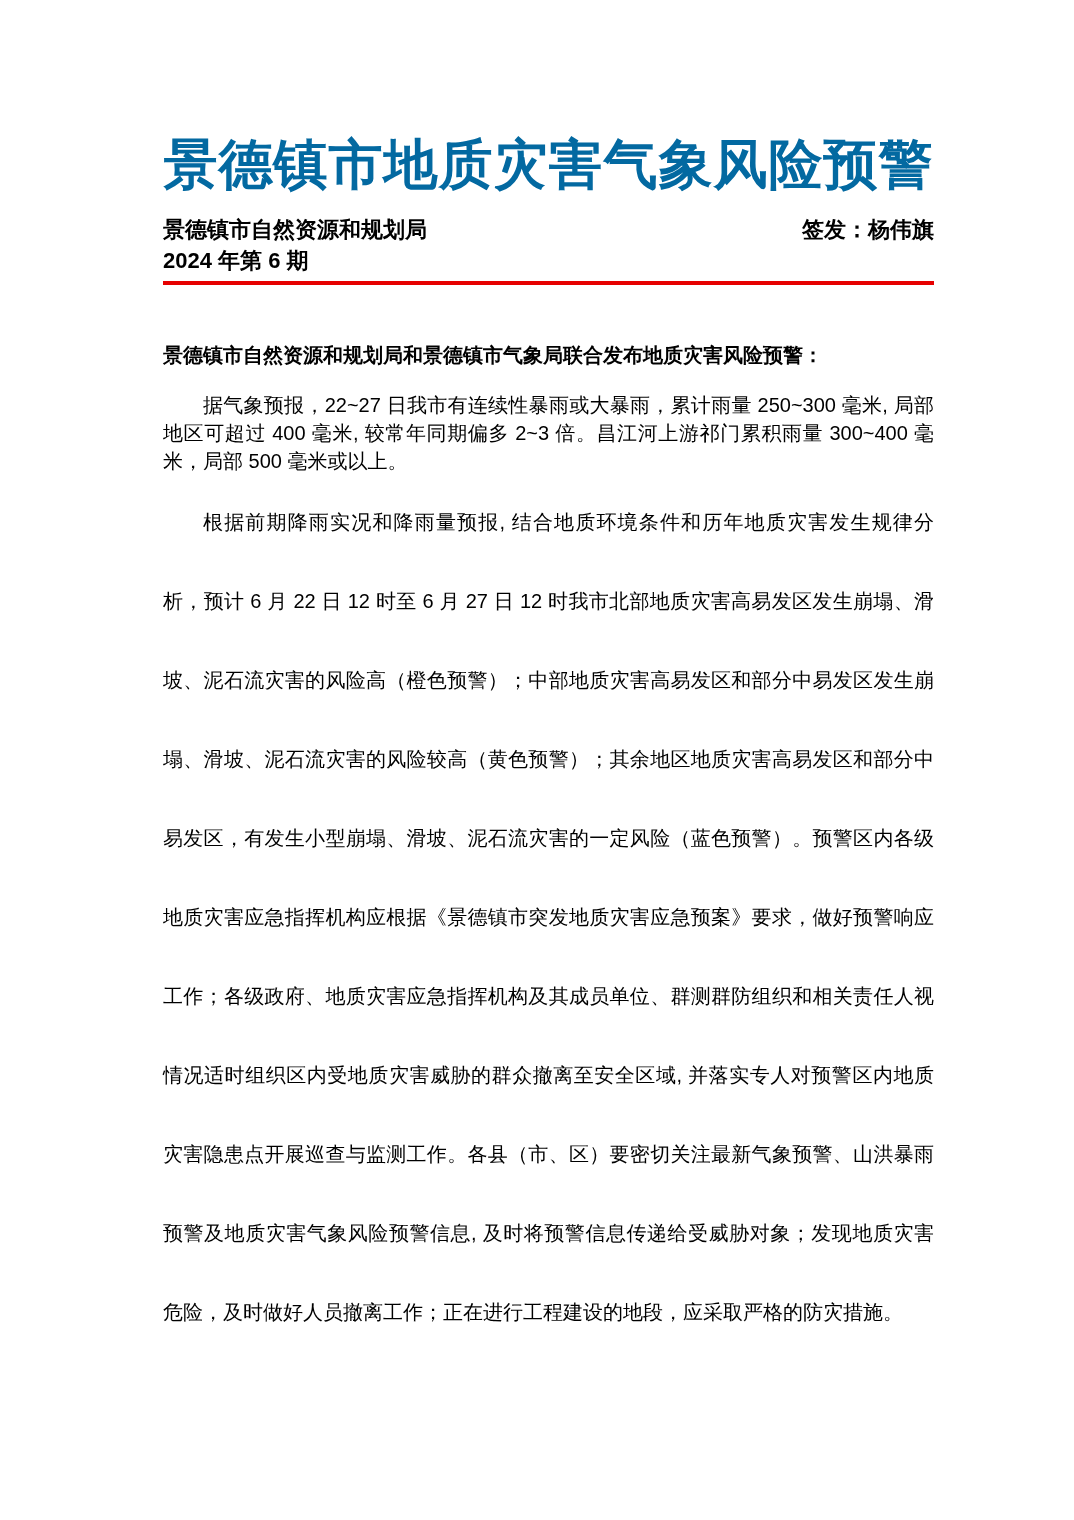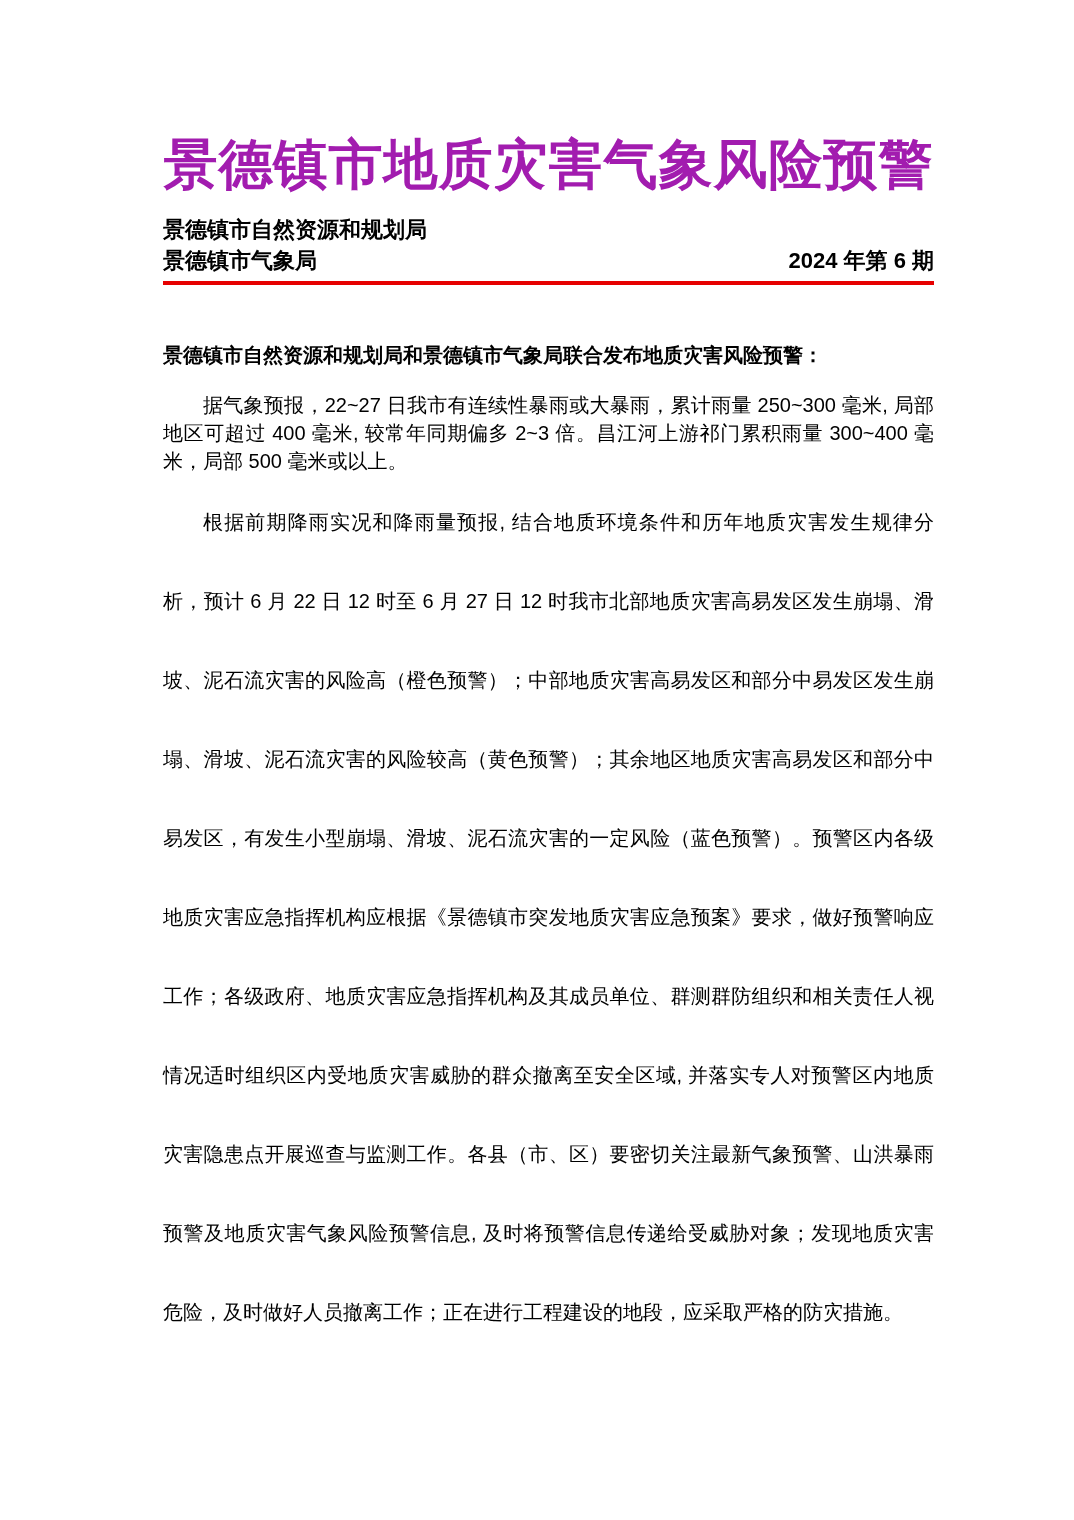--- a/index.html
+++ b/index.html
@@ -85,29 +85,29 @@
     line-height: 79px;
     text-indent: 2em;
   }
 </style>
 </head>
 <body>
 
 <div class="page" style="background: rgb(255, 255, 255); color: rgb(0, 0, 0);">
   <div class="doc">
 
-    <h1 class="title" style="color: #a21caf;">景德镇市地质灾害气象风险预警</h1>
+    <h1 class="title" style="color: #0369a1;">景德镇市地质灾害气象风险预警</h1>
 
     <div class="header">
       <div class="header-row">
         <span class="header-cell-left">景德镇市自然资源和规划局</span>
         <span class="header-cell-center"></span>
+        <span class="header-cell-right"><span>签发：</span><span>杨伟旗</span></span>
       </div>
       <div class="header-row">
-        <span class="header-cell-left">景德镇市气象局</span>
         <span class="header-cell-center">2024 年第 6 期</span>
       </div>
     </div>
 
     <hr class="rule" style="border-top-color: rgb(230, 0, 0);">
 
     <div class="body-text">
       <p class="lead-para">景德镇市自然资源和规划局和景德镇市气象局联合发布地质灾害风险预警：</p>
       <p class="forecast-para">据气象预报，22~27 日我市有连续性暴雨或大暴雨，累计雨量 250~300 毫米, 局部地区可超过 400 毫米, 较常年同期偏多 2~3 倍。昌江河上游祁门累积雨量 300~400 毫米，局部 500 毫米或以上。</p>
       <p class="warning-para">根据前期降雨实况和降雨量预报, 结合地质环境条件和历年地质灾害发生规律分析，预计 6 月 22 日 12 时至 6 月 27 日 12 时我市北部地质灾害高易发区发生崩塌、滑坡、泥石流灾害的风险高（橙色预警）；中部地质灾害高易发区和部分中易发区发生崩塌、滑坡、泥石流灾害的风险较高（黄色预警）；其余地区地质灾害高易发区和部分中易发区，有发生小型崩塌、滑坡、泥石流灾害的一定风险（蓝色预警）。预警区内各级地质灾害应急指挥机构应根据《景德镇市突发地质灾害应急预案》要求，做好预警响应工作；各级政府、地质灾害应急指挥机构及其成员单位、群测群防组织和相关责任人视情况适时组织区内受地质灾害威胁的群众撤离至安全区域, 并落实专人对预警区内地质灾害隐患点开展巡查与监测工作。各县（市、区）要密切关注最新气象预警、山洪暴雨预警及地质灾害气象风险预警信息, 及时将预警信息传递给受威胁对象；发现地质灾害危险，及时做好人员撤离工作；正在进行工程建设的地段，应采取严格的防灾措施。</p>

